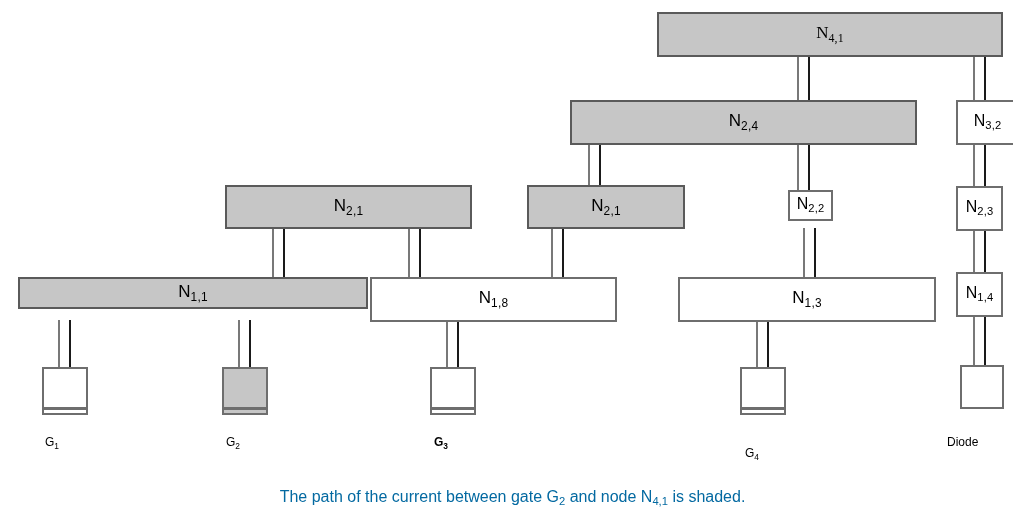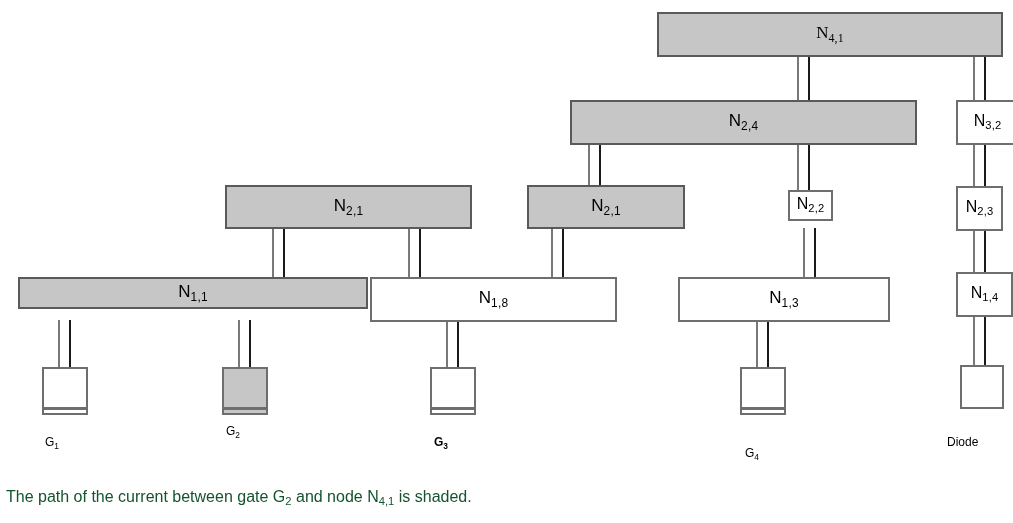--- a/index.html
+++ b/index.html
@@ -51,23 +51,24 @@
   .gatelabel{
     position:absolute;
     font-size:12px;
     color:#000;
     white-space:nowrap;
     z-index:5;
   }
   .gatelabel sub{font-size:0.70em;vertical-align:-0.30em;}
   #caption{
     position:absolute;
-    left:6px;right:0;
+    left:12px;right:0;
+    text-align:center;
     font-size:16px;
-    color:#14532d;
+    color:#0369a1;
     z-index:5;
   }
   #caption sub{font-size:0.70em;vertical-align:-0.30em;}
 </style>
 </head>
 <body>
 
 <div id="stage">
 
   <div id="connector-layer">
@@ -153,44 +154,44 @@
       </div>
       <div class="node small" style="left: 956px; top: 186px; width: 47px; height: 45px;">
         <span class="lbl">N<sub>2,3</sub></span>
       </div>
       <div class="node shaded" style="left: 3px; top: 277px; width: 350px; height: 32px; margin-left: 15px;">
         <span class="lbl">N<sub>1,1</sub></span>
       </div>
       <div class="node" style="left: 370px; top: 277px; width: 247px; height: 45px;">
         <span class="lbl">N<sub>1,8</sub></span>
       </div>
-      <div class="node" style="left: 678px; top: 277px; width: 212px; height: 45px; text-align: center;">
+      <div class="node" style="left: 678px; top: 277px; width: 258px; height: 45px; text-align: center;">
         <span class="lbl">N<sub>1,3</sub></span>
       </div>
-      <div class="node small" style="left: 956px; top: 272px; width: 57px; height: 45px;">
+      <div class="node small" style="left: 956px; top: 272px; width: 47px; height: 45px;">
         <span class="lbl">N<sub>1,4</sub></span>
       </div>
     </div>
   <div id="gate-layer">
       <div class="gate" style="left: 42px; top: 367px; width: 46px; height: 48px;">
         <span class="pin" style="top: 38px;"></span>
       </div>
       <div class="gate shaded" style="left: 222px; top: 367px; width: 46px; height: 48px;">
         <span class="pin" style="top: 38px;"></span>
       </div>
       <div class="gate" style="left: 430px; top: 367px; width: 46px; height: 48px;">
         <span class="pin" style="top: 38px;"></span>
       </div>
       <div class="gate" style="left: 740px; top: 367px; width: 46px; height: 48px;">
         <span class="pin" style="top: 38px;"></span>
       </div>
       <div class="gate" style="left: 960px; top: 365px; width: 44px; height: 44px;"></div>
     </div>
   <div id="label-layer">
       <div class="gatelabel" style="left: 45px; top: 435px;">G<sub>1</sub></div>
-      <div class="gatelabel" style="left: 226px; top: 424px;">G<sub>2</sub></div>
+      <div class="gatelabel" style="left: 226px; top: 435px;">G<sub>2</sub></div>
       <div class="gatelabel" style="left: 434px; top: 435px; font-weight: bold;">G<sub>3</sub></div>
       <div class="gatelabel" style="left: 745px; top: 435px; margin-top: 11px;">G<sub>4</sub></div>
       <div class="gatelabel" style="left: 947px; top: 435px;">Diode</div>
     </div>
 
   <div id="caption" style="top:488px;">The path of the current between gate G<sub>2</sub> and node N<sub>4,1</sub> is shaded.</div>
 </div>
 
 </body></html>

